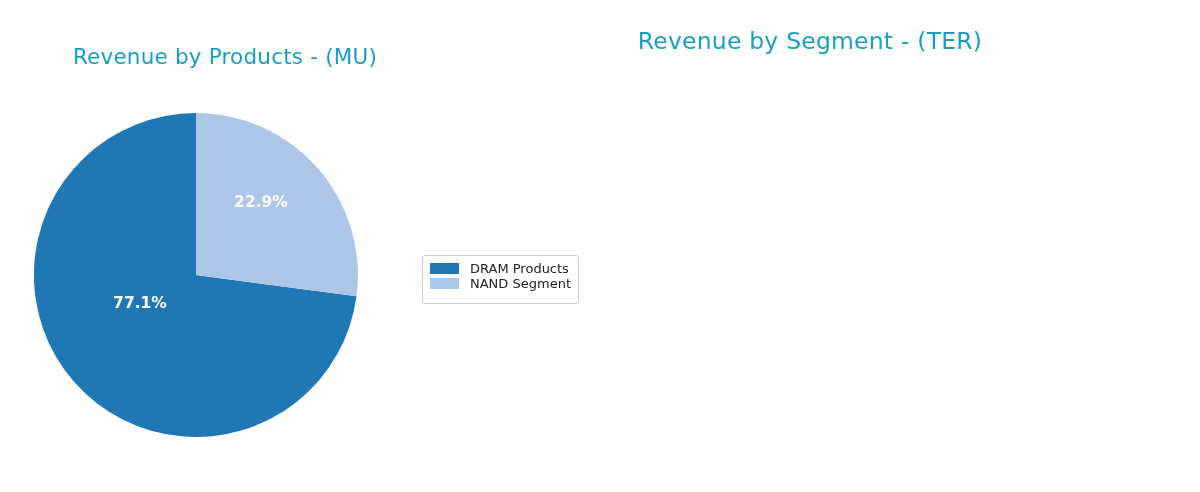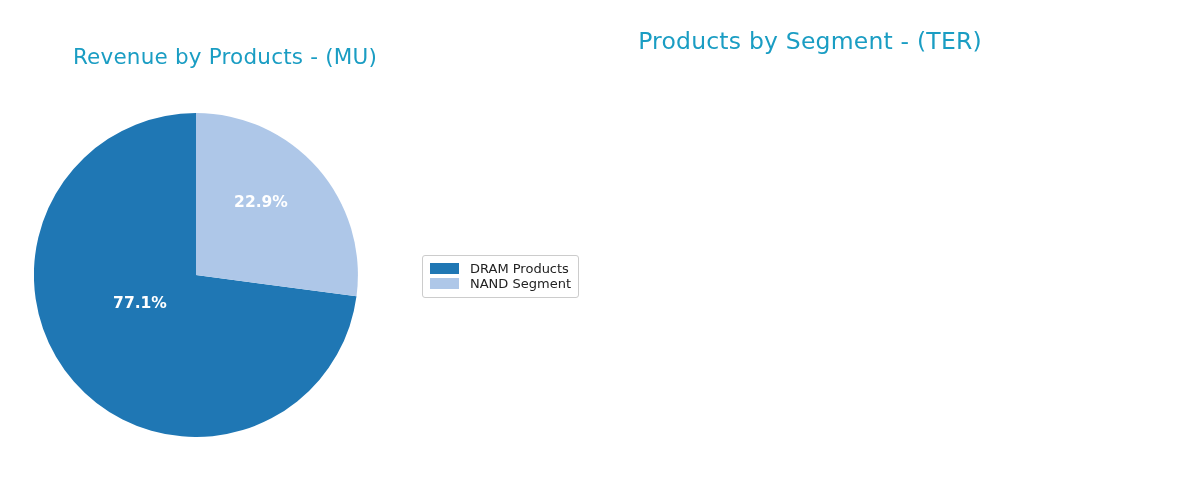--- a/index.html
+++ b/index.html
@@ -54,21 +54,21 @@
     text-anchor: middle;
     dominant-baseline: middle;
   }
   #pie-mu .slice-label  { font-size: 15.5px; }
 
   .legend {
     position: absolute;
     background: #ffffff;
     border: 1px solid #cccccc;
     border-radius: 3px;
-    padding: 5px 7px 6px 7px;
+    padding: 5px 7px 12px 7px;
     box-sizing: border-box;
     text-align: center;
   }
   #legend-mu  { left: 422px;  top: 255px; }
 
   .legend-row {
     display: flex;
     align-items: center;
     white-space: nowrap;
     line-height: 1;
@@ -115,17 +115,17 @@
       </div>
       <div class="legend-row">
         <span class="legend-swatch" style="background:#aec7e8"></span>
         <span class="legend-text">NAND Segment</span>
       </div>
     </div>
   </div>
 
   <div class="panel" id="panel-ter">
 
-    <div class="chart-title" id="title-ter">Products by Segment - (TER)</div>
+    <div class="chart-title" id="title-ter">Revenue by Segment - (TER)</div>
 
   </div>
 
 </div>
 
 </body></html>

